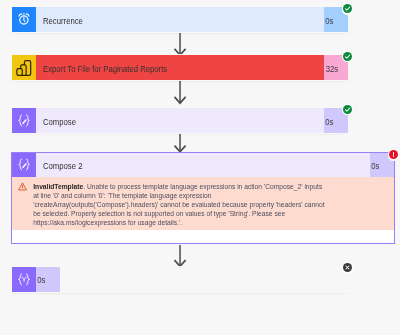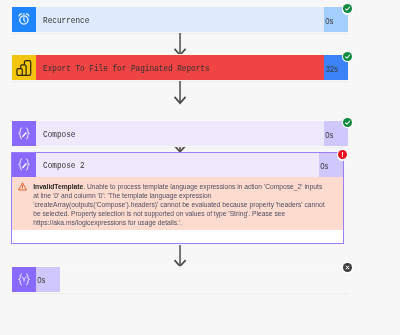--- a/index.html
+++ b/index.html
@@ -9,41 +9,41 @@
   .canvas{position:relative;width:400px;height:335px;}
 
   
   .node{position:absolute;left:12px;width:336px;height:25px;
         display:flex;align-items:stretch;box-sizing:border-box;
         box-shadow:0 0 0 1px rgba(252,250,243,0.92), 0 1px 2px rgba(60,60,55,0.14), 0 0 1px rgba(80,80,75,0.10);}
   .node .icon{flex:0 0 24px;width:24px;display:flex;align-items:center;justify-content:center;}
   .node .icon svg{display:block;}
   .node .label{flex:1 1 auto;display:flex;align-items:center;
                padding-left:6.7px;color:#323130;
-               white-space:nowrap;overflow:hidden;font-family:Liberation Mono, monospace;}
+               white-space:nowrap;overflow:hidden;}
   .node .label > span{display:inline-block;font-size:9.9px;line-height:1;
                transform:translateY(1.1px) scaleX(0.781);transform-origin:left center;}
   .node .dur{flex:0 0 24px;display:flex;align-items:center;justify-content:flex-start;
              color:#3b3a39;}
   .node .dur > span{display:inline-block;font-size:9.9px;line-height:1;
              transform:translateY(1.1px) scaleX(0.781);transform-origin:center center;}
 
   
   .n-blue   .icon{background:#1f85fc;}
   .n-blue   .label{background:#dfeafc;}
   .n-blue   .dur{background:#a4cefd;}
   .n-yellow .icon{background:#f2c511;}
   .n-yellow .label{background:#ef4444;}
-  .n-yellow .dur{background:#3b82f6;}
+  .n-yellow .dur{background:#f9a8d4;}
   .n-purple .icon{background:#8a6afd;}
   .n-purple .label{background:#eee9fd;}
   .n-purple .dur{background:#d0c8fd;}
 
   
-  .sel-wrap{position:absolute;left:11.2px;top:151.7px;width:333px;
+  .sel-wrap{position:absolute;left:11.2px;top:151.7px;width:384px;
             border:1.6px solid #9b7dfb;box-sizing:border-box;background:#4d7c0f;}
   .sel-wrap .node{position:static;left:auto;width:100%;height:24px;box-shadow:none;}
   .err{background:#fddbce;padding:5.3px 0 2.8px 0;display:flex;}
   .err .warn{flex:0 0 21px;display:flex;justify-content:center;padding-top:0.3px;}
   .err .txt{flex:0 0 292px;width:292px;font-size:6.7px;line-height:9px;
             color:#4e4d63;}
   .err .txt b{color:#252423;font-weight:bold;}
   .sel-foot{height:13.6px;background:#ffffff;}
 
   
@@ -122,21 +122,21 @@
         <span>32s</span>
       </div>
     <div class="badge-ring" style="width:11.6px;height:11.6px;right:-5.2px;top:-4.4px;"></div>
     <div class="badge" style="width:9.2px;height:9.2px;right:-4px;top:-3.2px;background:#0b8a3d;">
       <svg width="7" height="7" viewBox="0 0 10 10">
         <path d="M2.1 5.5 L4.2 7.3 L8.1 2.8" fill="none" stroke="#ffffff" stroke-width="1.45" stroke-linecap="round" stroke-linejoin="round"></path>
       </svg>
     </div>
   </div>
 
-  <div class="node n-purple" style="top:121px;border-radius:8px;">
+  <div class="node n-purple" style="top:108px;border-radius:8px;">
     <div class="icon">
       <svg width="24" height="25" viewBox="0 0 24 25">
         <g fill="none" stroke="#ffffff" stroke-width="0.92" stroke-linecap="round" stroke-linejoin="round">
           <path d="M9.6 6.85 C8.05 7.1 8.25 10.1 8.1 11.2 C7.95 12.1 7.45 12.35 6.7 12.4 C7.45 12.45 7.95 12.7 8.1 13.6 C8.25 14.7 8.05 17.7 9.6 17.95"></path>
           <path d="M14.5 6.85 C16.05 7.1 15.85 10.1 16.0 11.2 C16.15 12.1 16.65 12.35 17.4 12.4 C16.65 12.45 16.15 12.7 16.0 13.6 C15.85 14.7 16.05 17.7 14.5 17.95"></path>
         </g>
         <g fill="#ffffff" stroke="none">
           <path d="M10.5 14.8 L13.8 10.95 L14.85 11.95 L11.55 15.8 L9.9 16.4 Z"></path>
         </g>
       </svg>

